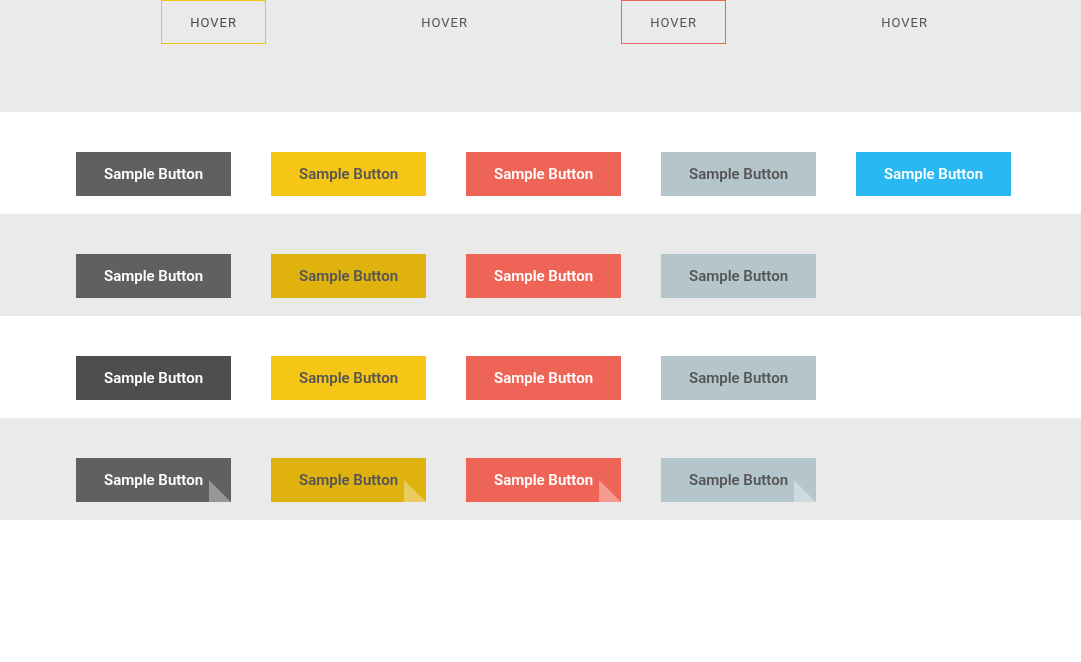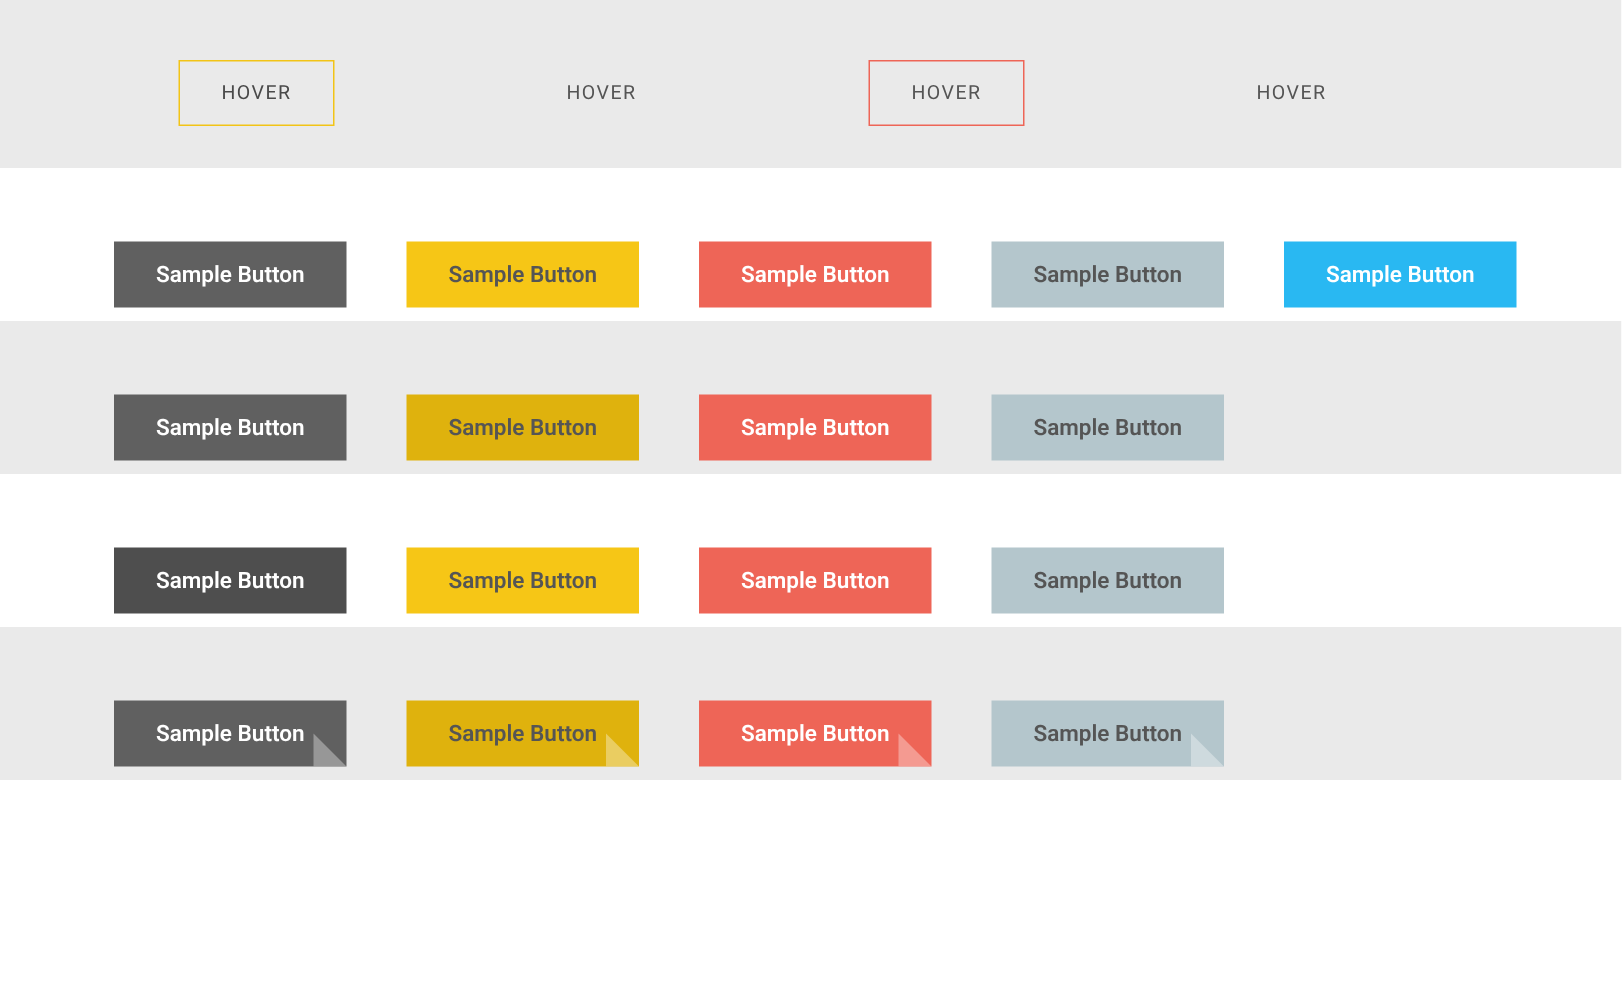--- a/index.html
+++ b/index.html
@@ -1,24 +1,24 @@
 <!DOCTYPE html>
 <html><head>
 <meta charset="utf-8">
 <style>
   * { box-sizing: border-box; margin: 0; padding: 0; }
   body { width:1081px; font-family: -apple-system, "Segoe UI", Roboto, Helvetica, Arial, sans-serif; font-size:14px; color:#333; }
 
-  .section { padding:40px 76px 0 76px; display:flex; gap:40px; height:102px; align-items:center; }
+  .section { padding:40px 76px 0 76px; display:flex; gap:40px; height:102px; align-items:flex-start; }
   .section.hv { height:112px; padding-top:0; align-items:flex-start; }
   .section-grey { background:#eaeaea; }
   .section-white { background:#ffffff; }
 
   
-  .hover-slot{ flex:0 0 190px; display:flex; justify-content:center; align-items:flex-start;margin-top:40px; }
+  .hover-slot{ flex:0 0 190px; display:flex; justify-content:flex-end; align-items:flex-start; }
   .hover-btn{ height:44px; padding:0 28px; display:flex; align-items:center; justify-content:center; letter-spacing:1px; font-size:13px; cursor:pointer; }
   .hover-yellow{ border:1px solid #f2c417; color:#4a4a4a; }
   .hover-plain{ border:none; color:#555; }
   .hover-red{ border:1px solid #ee6557; color:#555; }
 
   
   .btn{ flex:0 0 155px; height:44px; display:flex; align-items:center; justify-content:center; font-size:15px; font-weight:600; cursor:pointer; position:relative; overflow:hidden; }
   .dark  { background:#606060; color:#fff; }
   .darkb { background:#4e4e4e; color:#fff; }
   .yellow{ background:#f6c616; color:#555; }

